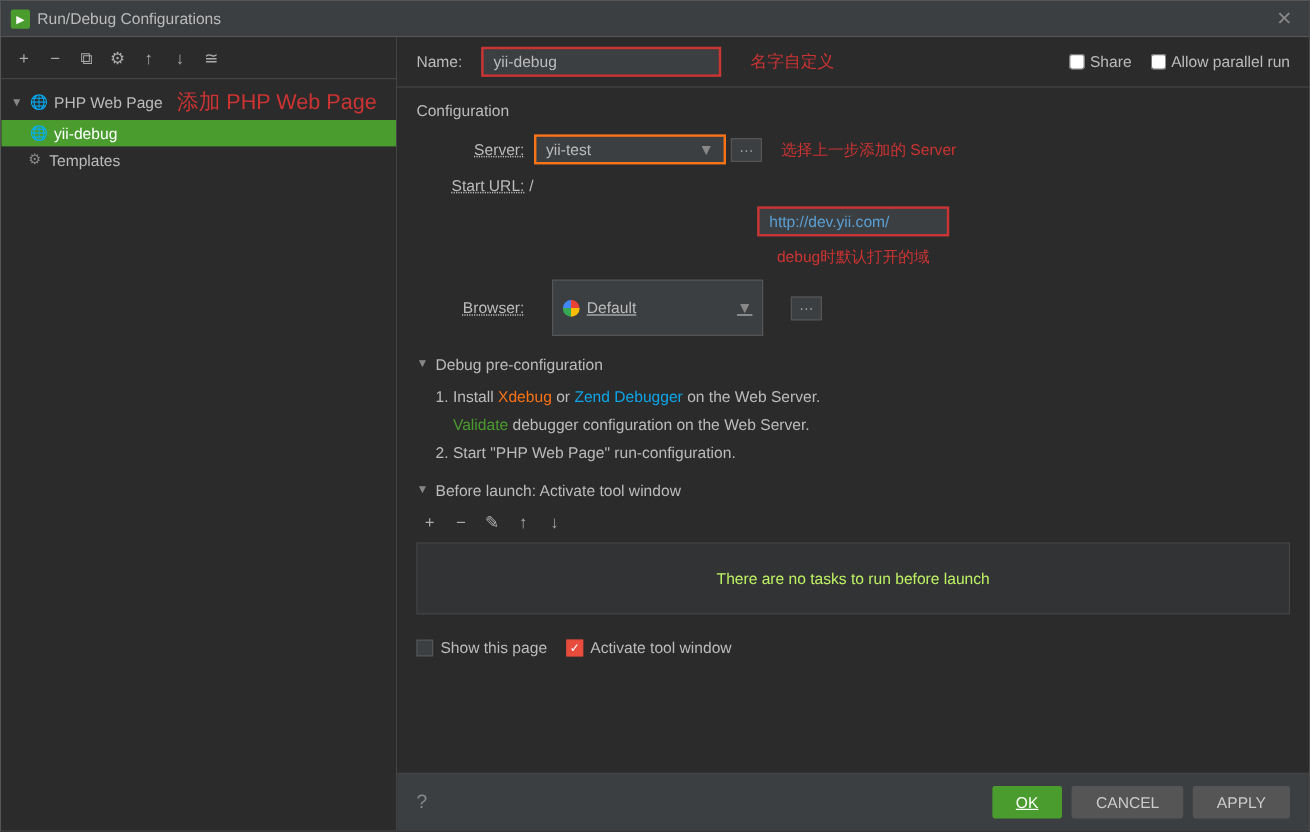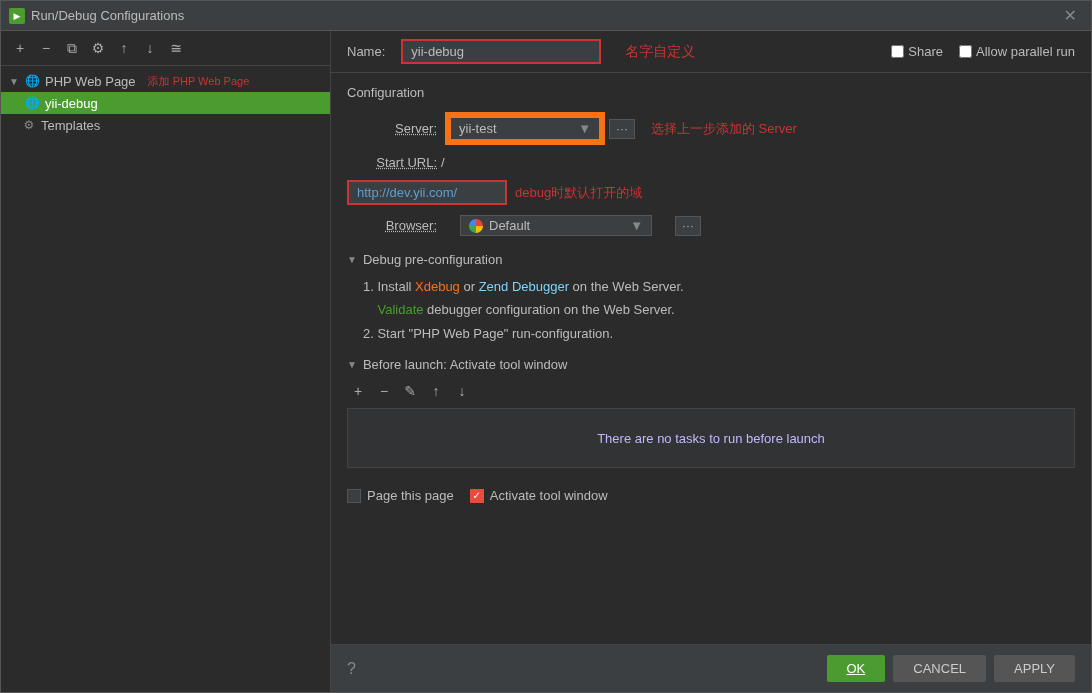--- a/index.html
+++ b/index.html
@@ -117,21 +117,21 @@
     .gear-icon { color: #888; }
     .child-item {
       padding-left: 24px;
     }
     .child-item.selected {
       background: #4a9c2f;
     }
     .child-item.selected .tree-label { color: white; }
     .annotation-text {
       color: #cc3333;
-      font-size: 11px;
+      font-size: 18px;
       margin-left: 8px;
     }
     .templates-row {
       display: flex;
       align-items: center;
       padding: 3px 8px 3px 20px;
       gap: 4px;
     }
     .right-panel {
       flex: 1;
@@ -203,21 +203,21 @@
       text-decoration: underline;
       text-decoration-style: dotted;
     }
     .server-input-wrapper {
       display: flex;
       align-items: center;
       gap: 4px;
     }
     .server-select {
       background: #3c3f41;
-      border: 6px solid #f97316;
+      border: 2px solid #f97316;
       color: #bbbbbb;
       padding: 3px 8px;
       font-size: 13px;
       display: flex;
       align-items: center;
       width: 160px;
       cursor: pointer;
     }
     .server-select-arrow {
       margin-left: auto;
@@ -243,20 +243,21 @@
       margin-bottom: 10px;
     }
     .slash-text {
       color: #bbbbbb;
     }
     .url-input-wrapper {
       display: flex;
       align-items: center;
       gap: 8px;
       margin-bottom: 10px;
+      flex-direction: column;
     }
     .url-input {
       background: #3c3f41;
       border: 2px solid #cc3333;
       color: #5a9fd4;
       padding: 3px 8px;
       width: 160px;
       font-size: 13px;
       outline: none;
     }
@@ -267,27 +268,28 @@
     .browser-row {
       display: flex;
       align-items: center;
       gap: 23px;
       margin-bottom: 16px;
     }
     .browser-select {
       background: #3c3f41;
       border: 1px solid #555;
       color: #bbbbbb;
-      padding: 2px 8px;
-      font-size: 13px;
-      display: flex;
-      align-items: center;
-      width: 192px;
+      padding: 15px 8px;
+      font-size: 13px;
+      display: flex;
+      align-items: center;
+      width: 176px;
       cursor: pointer;
       gap: 6px;
+      text-decoration: underline;
     }
     .chrome-icon {
       width: 14px;
       height: 14px;
       border-radius: 50%;
       background: conic-gradient(#ea4335 0deg 90deg, #fbbc05 90deg 180deg, #34a853 180deg 270deg, #4285f4 270deg 360deg);
       flex-shrink: 0;
     }
     .debug-section {
       margin-top: 8px;
@@ -300,21 +302,21 @@
       color: #bbbbbb;
       cursor: pointer;
     }
     .section-arrow { color: #888; font-size: 10px; }
     .debug-steps {
       padding-left: 16px;
       color: #bbbbbb;
       line-height: 1.8;
     }
     .xdebug-link { color: #f97316; text-decoration: none; }
-    .zend-link { color: #7dd3fc; text-decoration: none; }
+    .zend-link { color: #0ea5e9; text-decoration: none; }
     .validate-link { color: #4a9c2f; text-decoration: none; }
     .before-launch-section {
       margin-top: 12px;
     }
     .before-launch-header {
       display: flex;
       align-items: center;
       gap: 6px;
       margin-bottom: 8px;
       color: #bbbbbb;
@@ -338,21 +340,21 @@
       font-size: 14px;
       border-radius: 2px;
     }
     .tasks-area {
       background: #313335;
       border: 1px solid #444;
       height: 60px;
       display: flex;
       align-items: center;
       justify-content: center;
-      color: #c4b5fd;
+      color: #bef264;
       font-size: 13px;
       margin-bottom: 12px;
     }
     .bottom-checkboxes {
       display: flex;
       align-items: center;
       gap: 16px;
       padding: 8px 0;
     }
     .checkbox-item {
@@ -544,21 +546,21 @@
             <button class="launch-toolbar-btn">↑</button>
             <button class="launch-toolbar-btn">↓</button>
           </div>
           <div class="tasks-area">
             <span>There are no tasks to run before launch</span>
           </div>
 
           <div class="bottom-checkboxes">
             <div class="checkbox-item">
               <div class="custom-checkbox"></div>
-              <span>Page this page</span>
+              <span>Show this page</span>
             </div>
             <div class="checkbox-item">
               <div class="custom-checkbox checked"></div>
               <span>Activate tool window</span>
             </div>
           </div>
         </div>
       </div>
 
       <div class="dialog-footer">

